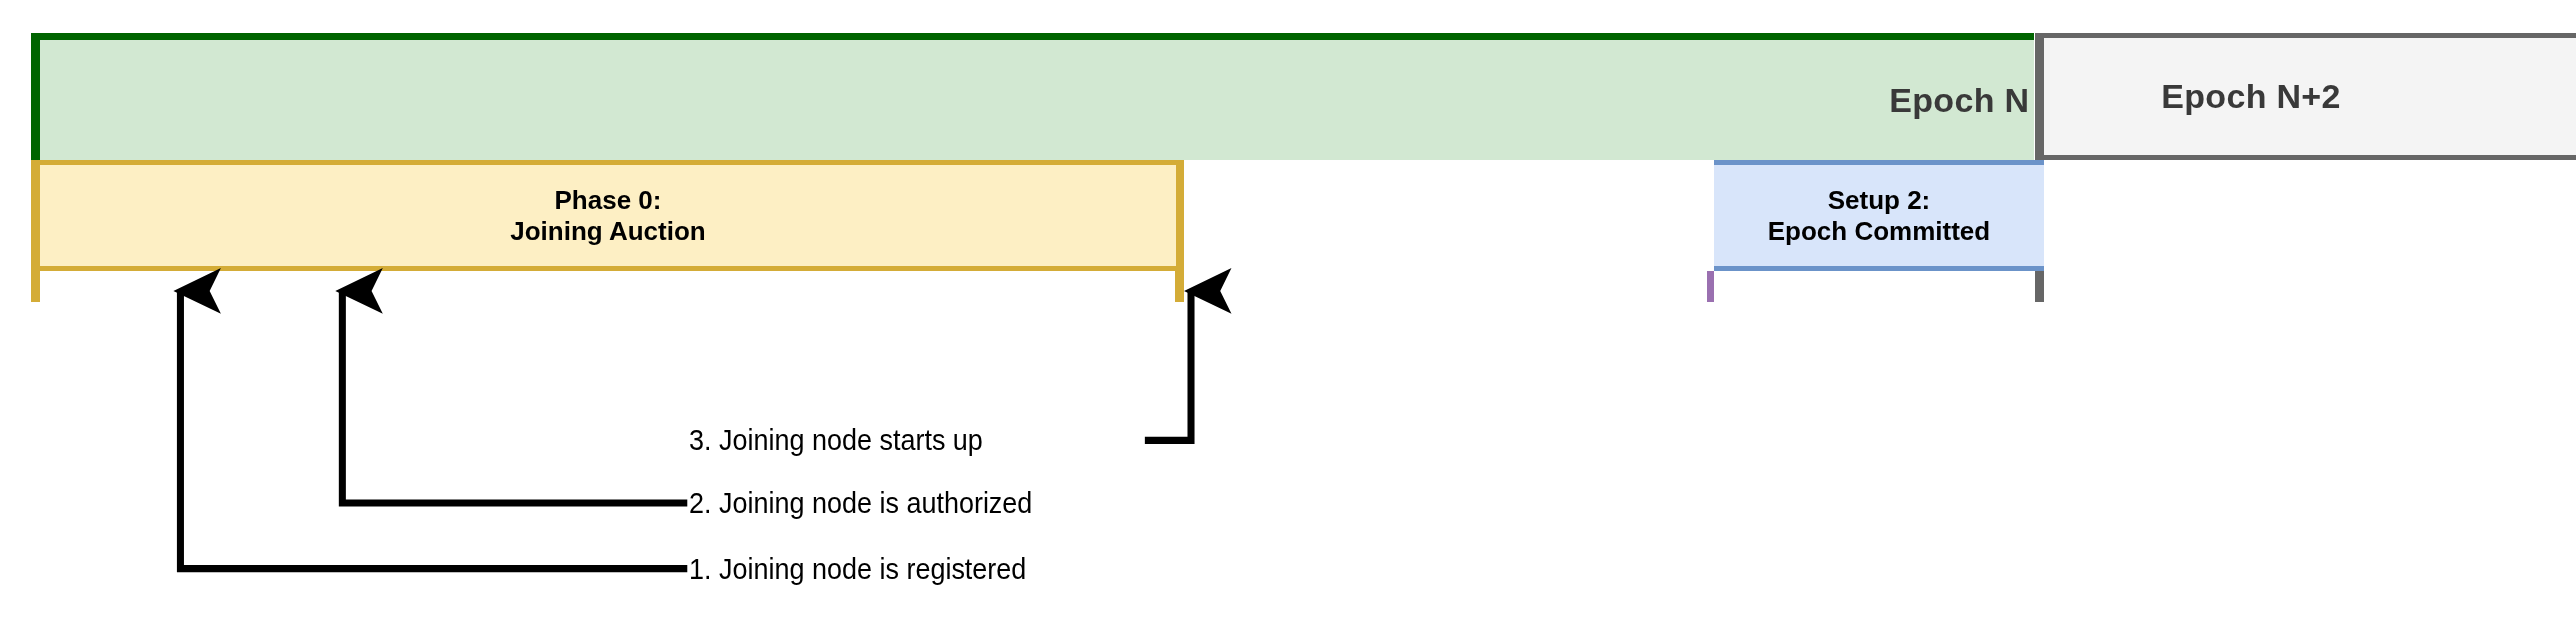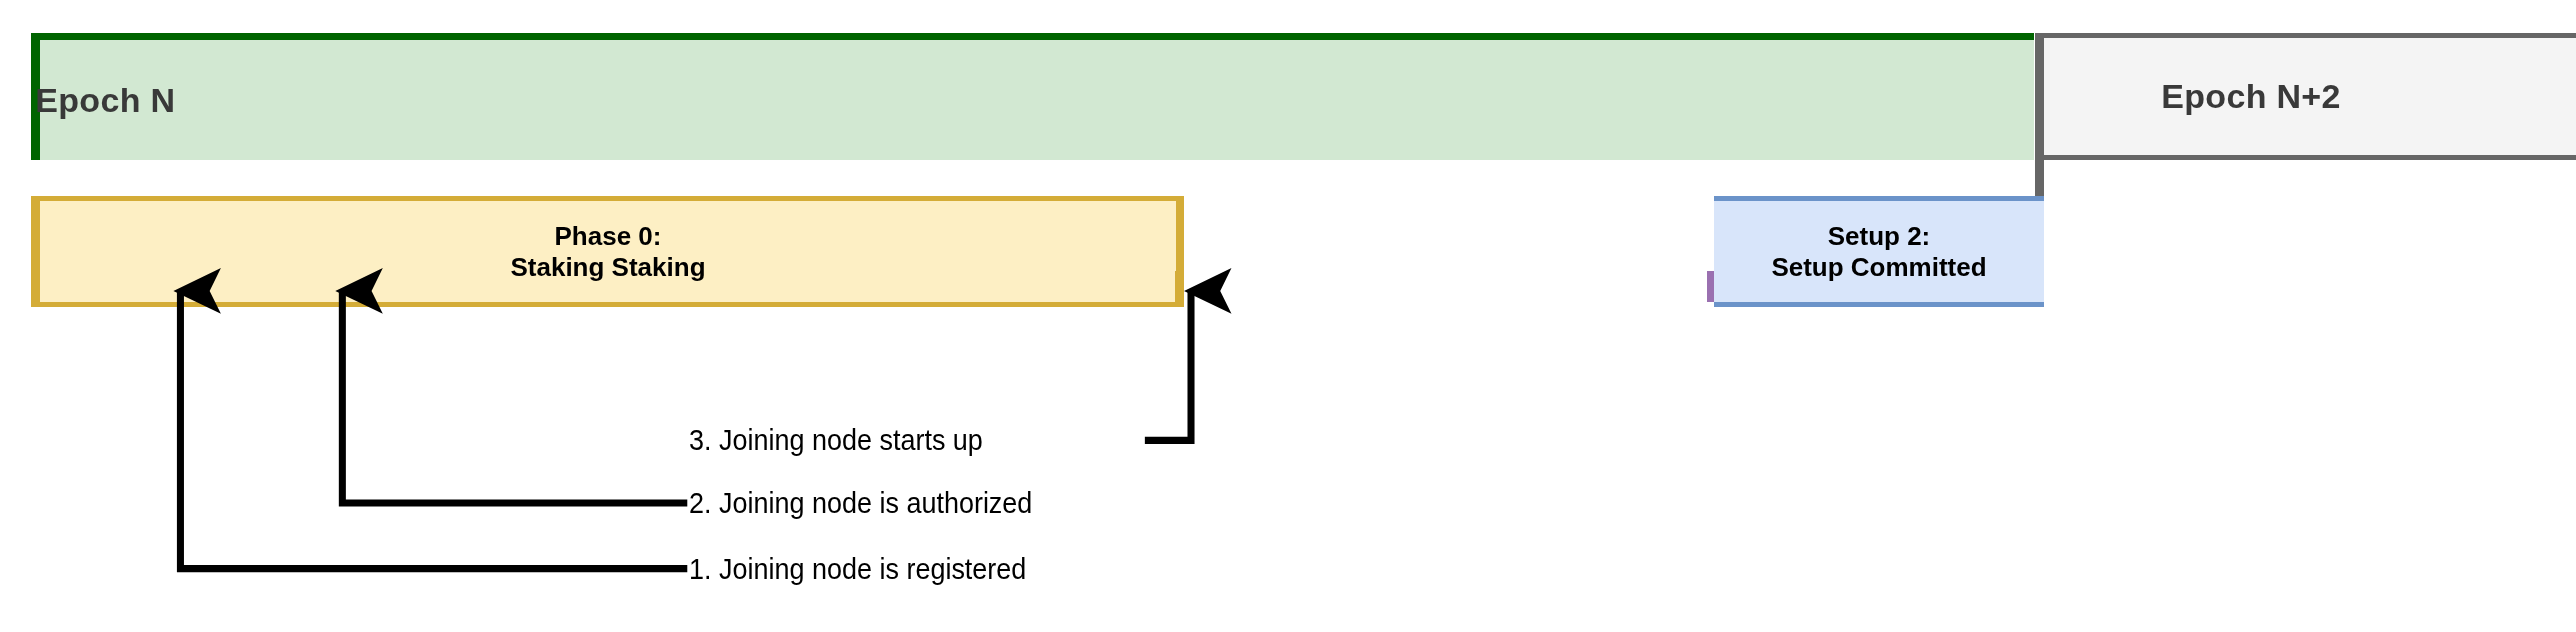--- a/index.html
+++ b/index.html
@@ -26,21 +26,21 @@
     left: 31px;
     top: 33px;
     width: 2003px;
     height: 127px;
     box-sizing: border-box;
     background: #d2e8d2;
     border-top: 7px solid #006400;
     border-left: 9.4px solid #006400;
     display: flex;
     align-items: center;
-    justify-content: flex-start;
+    justify-content: flex-end;
   }
   .epoch-n .lbl {
     font-size: 34px;
     font-weight: bold;
     color: #393939;
     letter-spacing: 0.3px;
     position: relative;
     left: -4.7px;
   }
 
@@ -86,21 +86,20 @@
     box-sizing: border-box;
     display: flex;
     flex-direction: column;
     align-items: center;
     justify-content: center;
     font-size: 26px;
     font-weight: bold;
     color: #000000;
     line-height: 1.18;
     white-space: nowrap;
-    margin-top: 36px;
   }
   .phase .ln { display: block; }
 
   .phase-0 {
     left: 31px;
     width: 1153px;
     background: #fdefc4;
     border-top: 5.5px solid #d4ac37;
     border-bottom: 5.5px solid #d4ac37;
     border-left: 9.4px solid #d4ac37;
@@ -165,27 +164,27 @@
   </div>
 
   <div class="epoch-divider"></div>
 
   <div class="epoch-n1">
     <span class="lbl">Epoch N+2</span>
   </div>
 
   <div class="phase phase-0">
     <span class="ln">Phase 0:</span>
-    <span class="ln">Staking Staking</span>
+    <span class="ln">Joining Auction</span>
   </div>
 
 
   <div class="phase phase-2">
     <span class="ln">Setup 2:</span>
-    <span class="ln">Setup Committed</span>
+    <span class="ln">Epoch Committed</span>
   </div>
 
   <div class="stub stub-gold-left"></div>
   <div class="stub stub-gold-mid"></div>
   <div class="stub stub-purple"></div>
 
   <svg id="callouts" viewBox="0 0 3292 808" width="2576" height="632" xmlns="http://www.w3.org/2000/svg">
     <defs>
       <marker id="arrowUp" viewBox="0 0 14 14" refX="7" refY="2" markerWidth="7" markerHeight="7" orient="auto-start-reverse">
         <path d="M 7 0 L 0.5 13.5 L 7 10.3 L 13.5 13.5 Z" fill="#000000"></path>

